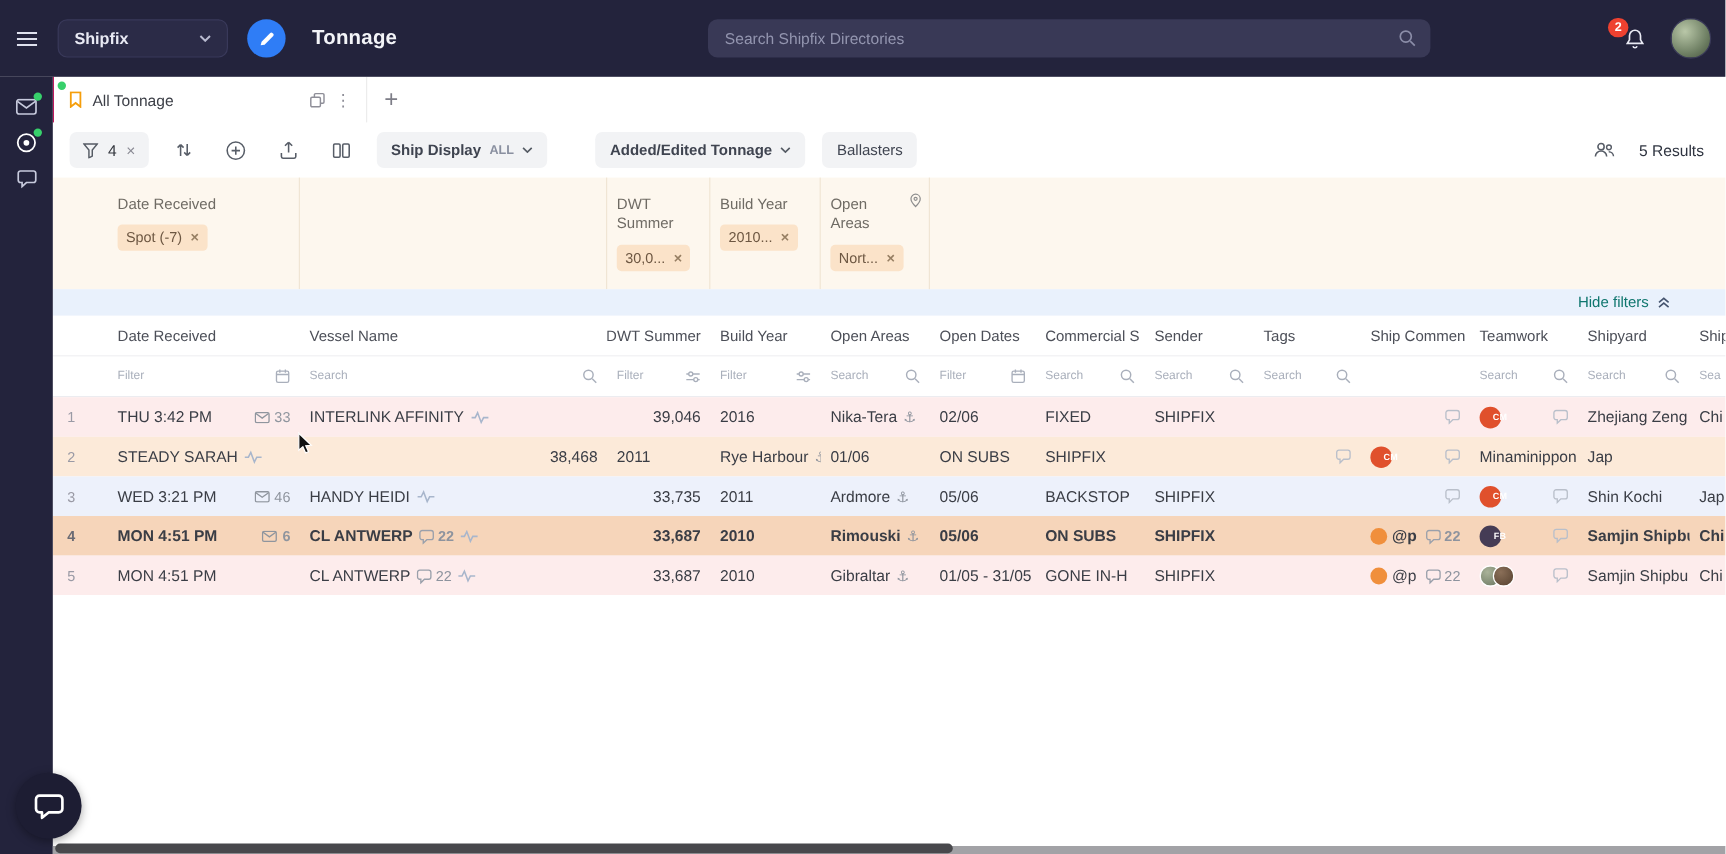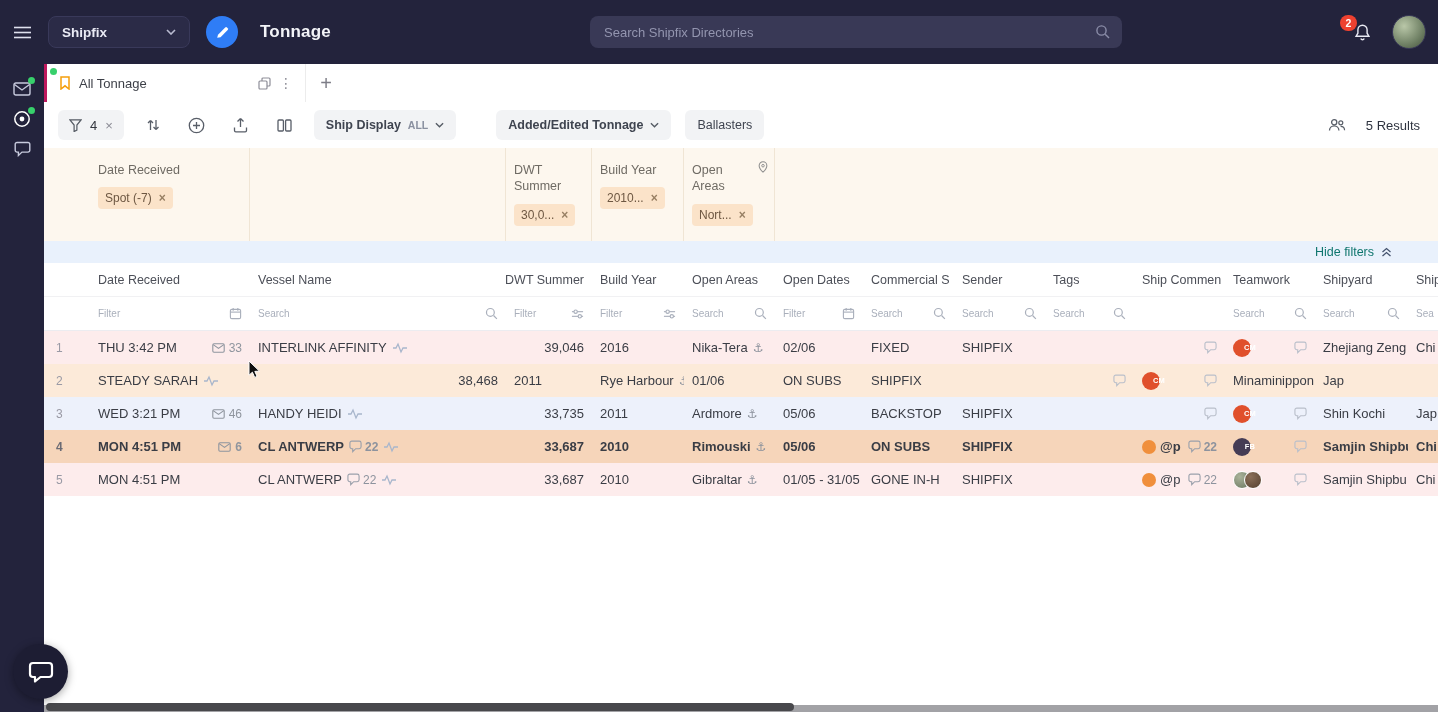--- a/index.html
+++ b/index.html
@@ -5,42 +5,42 @@
   * { box-sizing: border-box; margin: 0; padding: 0; }
   html,body { width:1438px; height:712px; overflow:hidden; }
   body { font-family:"Liberation Sans","DejaVu Sans",sans-serif; background:#fff; position:relative; font-size:13px; color:#3a3d45; }
 
   
   .topbar { position:absolute; top:0; left:0; width:1438px; height:64px; background:#23233c; display:flex; align-items:center; z-index:20; }
   .hamb { width:44px; display:flex; justify-content:center; cursor:pointer; }
   .ws { margin-left:4px; width:142px; height:32px; background:#2b2b47; border:1px solid #39395a; border-radius:8px; display:flex; align-items:center; justify-content:space-between; padding:0 13px; color:#e9eaf4; font-weight:700; font-size:13.5px; cursor:pointer; }
   .edit-btn { margin-left:16px; width:32px; height:32px; border-radius:50%; background:#2f7df6; display:flex; align-items:center; justify-content:center; cursor:pointer; }
   .ptitle { margin-left:22px; color:#f3f4f8; font-size:17px; font-weight:700; letter-spacing:.2px; }
-  .tsearch { position:absolute; left:590px; top:16px; width:532px; height:32px; }
+  .tsearch { position:absolute; left:590px; top:16px; width:602px; height:32px; }
   .tsearch input { width:100%; height:100%; background:#393956; border:none; border-radius:8px; padding:0 36px 0 14px; color:#d8d9e8; font-size:13px; outline:none; }
   .tsearch input::placeholder { color:#9395af; }
   .tsearch .sicon { position:absolute; right:11px; top:8px; }
   .tright { position:absolute; right:12px; top:0; height:64px; display:flex; align-items:center; gap:20px; }
   .bellwrap { position:relative; cursor:pointer; padding-top:2px; }
   .badge { position:absolute; left:-13px; top:-6px; background:#ee4130; color:#fff; font-size:10.5px; font-weight:700; border-radius:9px; min-width:17px; height:16px; display:flex; align-items:center; justify-content:center; padding:0 4px; }
   .avatar { width:34px; height:34px; border-radius:50%; background:radial-gradient(circle at 35% 32%, #b9c7a8, #6e7f63 62%, #44513d); border:1px solid #3a3a58; cursor:pointer; }
 
   
   .sidebar { position:absolute; top:64px; left:0; width:44px; height:648px; background:#23233c; z-index:15; }
   .sb-item { position:relative; width:44px; height:30px; display:flex; align-items:center; justify-content:center; cursor:pointer; color:#c7cadd; }
   .sb-item.first { margin-top:10px; }
   .gdot { position:absolute; width:7px; height:7px; border-radius:50%; background:#37d06b; }
   .sb-item .gdot { top:3px; right:9px; }
 
   
   .main { position:absolute; left:44px; top:64px; width:1394px; height:648px; background:#fff; display:flex; flex-direction:column; }
 
   
   .tabstrip { height:38px; display:flex; align-items:stretch; background:#fff; flex:none; }
-  .tab { position:relative; width:262px; display:flex; align-items:center; gap:8px; padding:0 12px; background:#fff; border-right:1px solid #ececec; border-left:3px solid #be185d; cursor:pointer; }
+  .tab { position:relative; width:262px; display:flex; align-items:center; gap:8px; padding:0 12px; background:#fff; border-right:1px solid #ececec; border-left:1px solid #be185d; cursor:pointer; }
   .tab .gdot { top:4px; left:3px; }
   .tab-label { font-size:13px; color:#3c3f47; flex:1; }
   .tab-icon { color:#8e8e98; display:flex; cursor:pointer; }
   .kebab { color:#8e8e98; font-size:14px; letter-spacing:0; cursor:pointer; line-height:1; }
   .addtab { width:40px; display:flex; align-items:center; justify-content:center; color:#7d7d87; font-size:20px; cursor:pointer; }
 
   
   .toolbar { height:46px; display:flex; align-items:center; gap:14px; padding:0 14px; flex:none; }
   .tbtn { height:30px; background:#f2f3f5; border-radius:6px; display:flex; align-items:center; gap:8px; padding:0 11px; cursor:pointer; color:#3f4450; }
   .tbtn .cnt { font-size:13px; color:#33363e; }
@@ -83,21 +83,21 @@
 
   
   .trow { height:33px; flex:none; cursor:pointer; }
   .bg-pink { background:#fdecec; }
   .bg-peach { background:#fcead9; }
   .bg-blue { background:#edf1fb; }
   .bg-sel { background:#f6d5ba; font-weight:700; }
   .bg-sel .c-num { font-weight:700; color:#6b6b74; }
   .mailgrp { display:flex; align-items:center; gap:4px; color:#8f959e; font-size:12px; margin-left:auto; }
   .anchor { color:#8c929c; font-size:12px; }
-  .bubgrp { display:flex; align-items:flex-start; gap:3px; color:#8d939e; font-size:12px; }
+  .bubgrp { display:flex; align-items:flex-end; gap:3px; color:#8d939e; font-size:12px; }
   .av { width:18px; height:18px; border-radius:50%; display:inline-flex; align-items:center; justify-content:center; font-size:7.5px; font-weight:700; color:#fff; flex:none; letter-spacing:.3px;padding-left:16px; }
   .av-o { background:#e0502c; }
   .av-d { background:#453c55; }
   .av-p1 { background:radial-gradient(circle at 35% 30%, #aab39a, #69755e); border:1px solid #fff; }
   .av-p2 { background:radial-gradient(circle at 35% 30%, #8a6f58, #55402f); border:1px solid #fff; margin-left:-7px; }
   .dot-av { width:14px; height:14px; border-radius:50%; background:#f08f3c; flex:none; }
   .lgrp, .rgrp { display:flex; align-items:center; gap:4px; }
   .sb-between { justify-content:space-between; }
   .c-end { justify-content:flex-end; }
   .fill { flex:1; background:#fff; }

